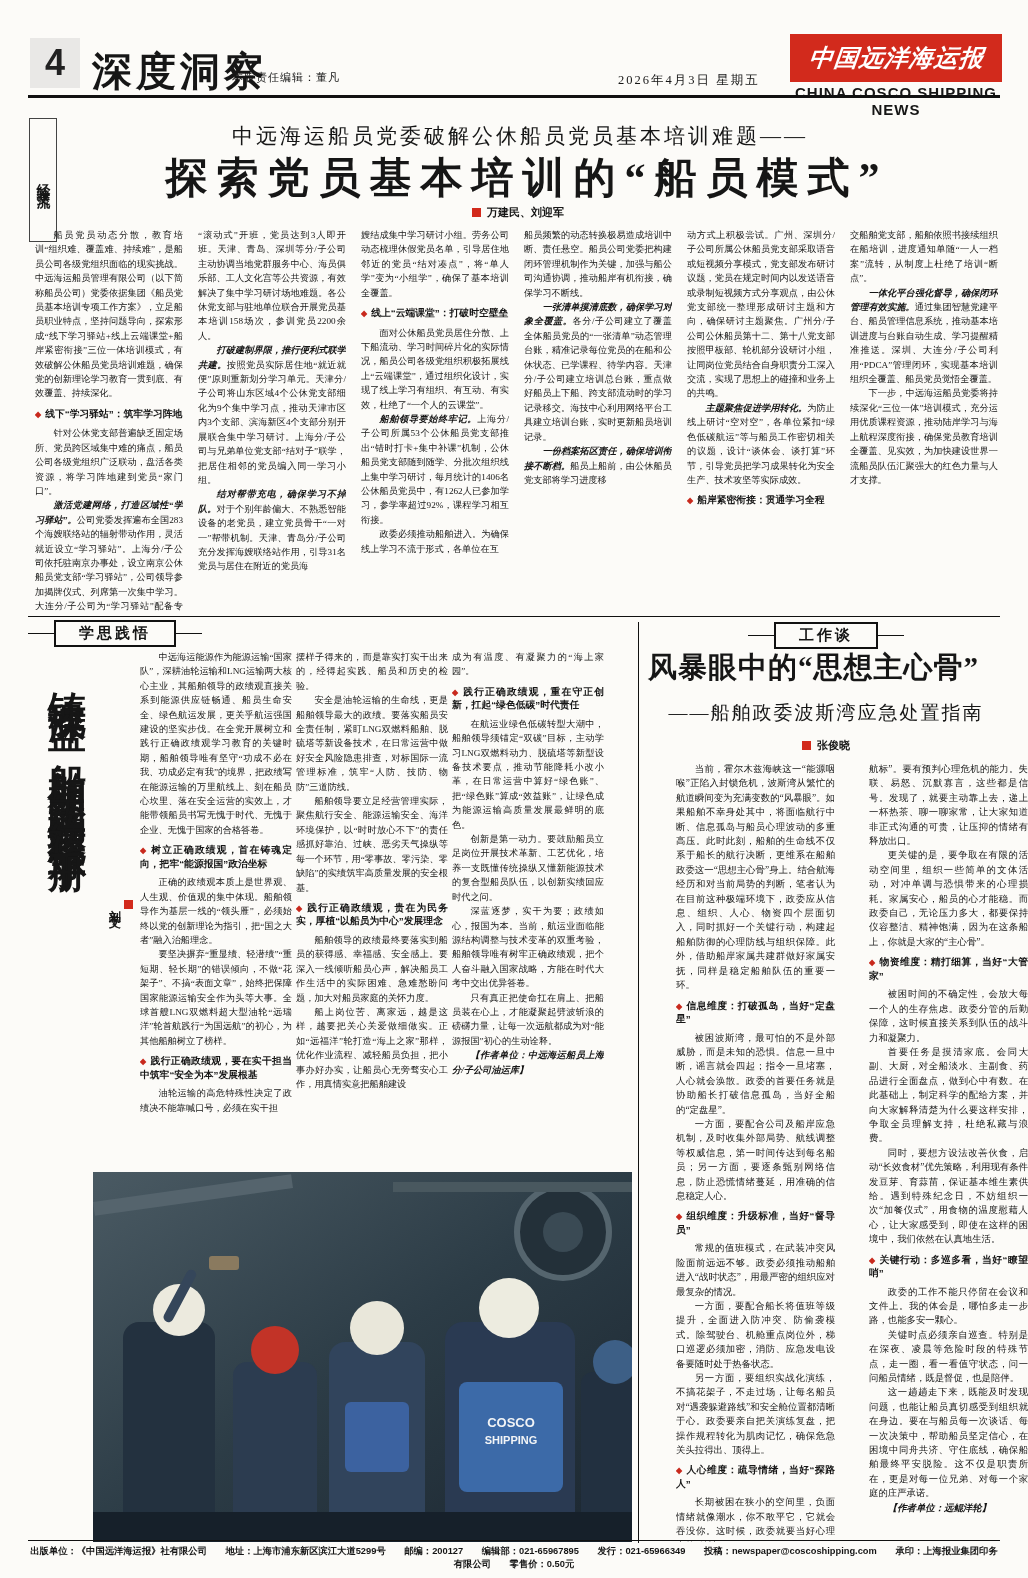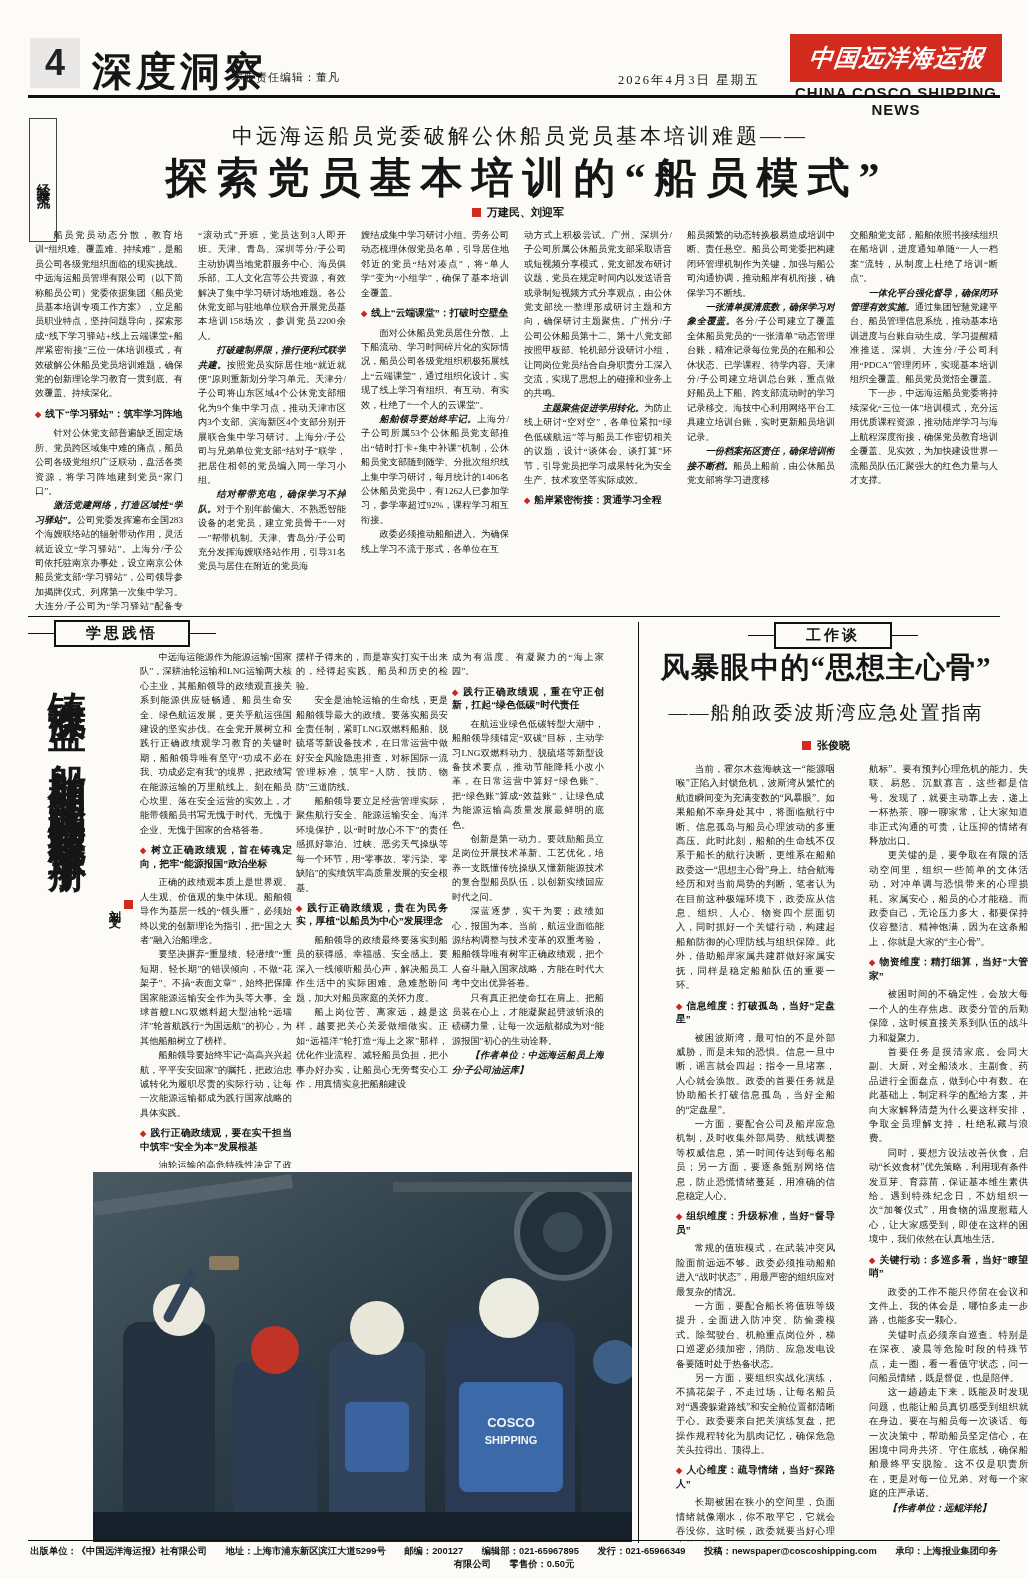--- a/index.html
+++ b/index.html
@@ -39,31 +39,31 @@
   .bodytxt{font-size:9.2px;line-height:14.4px;}
   .col p.ni{text-indent:0;}
   .col p.sub{text-indent:0;font-family:"Liberation Sans",sans-serif;font-weight:bold;
              font-size:9.8px;line-height:12.5px;margin:7px 0 5px;}
   .dm{color:#c8291d;font-size:8px;margin-right:4px;}
   .ld{font-weight:bold;font-style:italic;}
   .col p.attr{text-indent:2em;font-weight:bold;font-style:italic;}
   
   .bracket{position:absolute;display:flex;align-items:center;}
   .bracket .bl{width:26px;height:1px;background:#111;}
-  .bracket .bx{border:2px solid #111;padding:2px 30px;font-family:"Liberation Sans",sans-serif;
+  .bracket .bx{border:2px solid #111;padding:2px 23px;font-family:"Liberation Sans",sans-serif;
                font-size:15px;font-weight:bold;letter-spacing:3px;background:#fcfbf8;}
   
   .vheadline{position:absolute;left:40px;top:662px;height:905px;width:52px;
              writing-mode:vertical-rl;text-orientation:upright;
              font-size:38px;font-weight:bold;letter-spacing:7px;}
   .vauthor{position:absolute;left:106px;top:900px;writing-mode:vertical-rl;text-orientation:upright;
            font-family:"Liberation Sans",sans-serif;font-size:12px;font-weight:bold;letter-spacing:3px;}
   .vauthor .rsq{display:block;margin:0 0 8px 1px;}
   
-  .wt-head{position:absolute;left:648px;top:648px;width:356px;text-align:center;
+  .wt-head{position:absolute;left:648px;top:648px;width:356px;
            font-size:29px;font-weight:bold;letter-spacing:1px;}
   .wt-sub{position:absolute;left:648px;top:700px;width:356px;text-align:center;
           font-size:19px;letter-spacing:2px;}
   .wt-by{position:absolute;left:648px;top:738px;width:356px;text-align:center;
          font-family:"Liberation Sans",sans-serif;font-size:11px;font-weight:bold;}
   
   .footer{position:absolute;left:28px;top:1545px;width:972px;text-align:center;
           font-family:"Liberation Sans",sans-serif;font-size:9.3px;font-weight:bold;letter-spacing:0;}
   .photo{position:absolute;left:93px;top:1172px;width:539px;height:370px;}
 </style>
@@ -104,28 +104,28 @@
         <p class=""><span class="ld">结对帮带充电，确保学习不掉队。</span>对于个别年龄偏大、不熟悉智能设备的老党员，建立党员骨干“一对一”帮带机制。天津、青岛分/子公司充分发挥海嫂联络站作用，引导31名党员与居住在附近的党员海</p>
       </div>
     <div class="col" style="width:148px;height:386px;">
         <p class="ni">嫂结成集中学习研讨小组。劳务公司动态梳理休假党员名单，引导居住地邻近的党员“结对凑点”，将“单人学”变为“小组学”，确保了基本培训全覆盖。</p>
         <p class="sub"><span class="dm">◆</span>线上“云端课堂”：打破时空壁垒</p>
         <p class="">面对公休船员党员居住分散、上下船流动、学习时间碎片化的实际情况，船员公司各级党组织积极拓展线上“云端课堂”，通过组织化设计，实现了线上学习有组织、有互动、有实效，杜绝了“一个人的云课堂”。</p>
         <p class=""><span class="ld">船舶领导要始终牢记。</span>上海分/子公司所属53个公休船员党支部推出“错时打卡+集中补课”机制，公休船员党支部随到随学、分批次组织线上集中学习研讨，每月统计的1406名公休船员党员中，有1262人已参加学习，参学率超过92%，课程学习相互衔接。</p>
         <p class="">政委必须推动船舶进入。为确保线上学习不流于形式，各单位在互</p>
       </div>
     <div class="col" style="width:148px;height:386px;">
+        <p class="ni">船员频繁的动态转换极易造成培训中断、责任悬空。船员公司党委把构建闭环管理机制作为关键，加强与船公司沟通协调，推动船岸有机衔接，确保学习不断线。</p>
+        <p class=""><span class="ld">一张清单摸清底数，确保学习对象全覆盖。</span>各分/子公司建立了覆盖全体船员党员的“一张清单”动态管理台账，精准记录每位党员的在船和公休状态、已学课程、待学内容。天津分/子公司建立培训总台账，重点做好船员上下船、跨支部流动时的学习记录移交。海技中心利用网络平台工具建立培训台账，实时更新船员培训记录。</p>
+        <p class=""><span class="ld">一份档案拓区责任，确保培训衔接不断档。</span>船员上船前，由公休船员党支部将学习进度移</p>
+      </div>
+    <div class="col" style="width:148px;height:386px;">
         <p class="ni">动方式上积极尝试。广州、深圳分/子公司所属公休船员党支部采取语音或短视频分享模式，党支部发布研讨议题，党员在规定时间内以发送语音或录制短视频方式分享观点，由公休党支部统一整理形成研讨主题和方向，确保研讨主题聚焦。广州分/子公司公休船员第十二、第十八党支部按照甲板部、轮机部分设研讨小组，让同岗位党员结合自身职责分工深入交流，实现了思想上的碰撞和业务上的共鸣。</p>
         <p class=""><span class="ld">主题聚焦促进学用转化。</span>为防止线上研讨“空对空”，各单位紧扣“绿色低碳航运”等与船员工作密切相关的议题，设计“谈体会、谈打算”环节，引导党员把学习成果转化为安全生产、技术攻坚等实际成效。</p>
         <p class="sub"><span class="dm">◆</span>船岸紧密衔接：贯通学习全程</p>
-      </div>
-    <div class="col" style="width:148px;height:386px;">
-        <p class="ni">船员频繁的动态转换极易造成培训中断、责任悬空。船员公司党委把构建闭环管理机制作为关键，加强与船公司沟通协调，推动船岸有机衔接，确保学习不断线。</p>
-        <p class=""><span class="ld">一张清单摸清底数，确保学习对象全覆盖。</span>各分/子公司建立了覆盖全体船员党员的“一张清单”动态管理台账，精准记录每位党员的在船和公休状态、已学课程、待学内容。天津分/子公司建立培训总台账，重点做好船员上下船、跨支部流动时的学习记录移交。海技中心利用网络平台工具建立培训台账，实时更新船员培训记录。</p>
-        <p class=""><span class="ld">一份档案拓区责任，确保培训衔接不断档。</span>船员上船前，由公休船员党支部将学习进度移</p>
       </div>
     <div class="col" style="width:148px;height:386px;">
         <p class="ni">交船舶党支部，船舶依照书接续组织在船培训，进度通知单随“一人一档案”流转，从制度上杜绝了培训“断点”。</p>
         <p class=""><span class="ld">一体化平台强化督导，确保闭环管理有效实施。</span>通过集团智慧党建平台、船员管理信息系统，推动基本培训进度与台账自动生成、学习提醒精准推送。深圳、大连分/子公司利用“PDCA”管理闭环，实现基本培训组织全覆盖、船员党员觉悟全覆盖。</p>
         <p class="">下一步，中远海运船员党委将持续深化“三位一体”培训模式，充分运用优质课程资源，推动陆岸学习与海上航程深度衔接，确保党员教育培训全覆盖、见实效，为加快建设世界一流船员队伍汇聚强大的红色力量与人才支撑。</p>
       </div>
   </div>
 
   <div class="rule" style="left:28px;top:616px;width:972px;height:1px;"></div>
   <div class="rule" style="left:638px;top:622px;width:1px;height:921px;"></div>
@@ -140,21 +140,20 @@
   <div class="vauthor">
     <span class="rsq"></span><span>刘学文</span>
   </div>
 
   <div class="cols bodytxt" style="left:140px;top:650px;width:492px;height:518px;gap:4px;">
     <div class="col" style="width:152px;height:518px;">
         <p class="">中远海运能源作为能源运输“国家队”，深耕油轮运输和LNG运输两大核心主业，其船舶领导的政绩观直接关系到能源供应链畅通、船员生命安全、绿色航运发展，更关乎航运强国建设的坚实步伐。在全党开展树立和践行正确政绩观学习教育的关键时期，船舶领导唯有坚守“功成不必在我、功成必定有我”的境界，把政绩写在能源运输的万里航线上、刻在船员心坎里、落在安全运营的实效上，才能带领船员书写无愧于时代、无愧于企业、无愧于国家的合格答卷。</p>
         <p class="sub"><span class="dm">◆</span>树立正确政绩观，首在铸魂定向，把牢“能源报国”政治坐标</p>
         <p class="">正确的政绩观本质上是世界观、人生观、价值观的集中体现。船舶领导作为基层一线的“领头雁”，必须始终以党的创新理论为指引，把“国之大者”融入治船理念。</p>
         <p class="">要坚决摒弃“重显绩、轻潜绩”“重短期、轻长期”的错误倾向，不做“花架子”、不搞“表面文章”，始终把保障国家能源运输安全作为头等大事。全球首艘LNG双燃料超大型油轮“远瑞洋”轮首航践行“为国远航”的初心，为其他船舶树立了榜样。</p>
-        <p class="">船舶领导要始终牢记“高高兴兴起航，平平安安回家”的嘱托，把政治忠诚转化为履职尽责的实际行动，让每一次能源运输都成为践行国家战略的具体实践。</p>
         <p class="sub"><span class="dm">◆</span>践行正确政绩观，要在实干担当中筑牢“安全为本”发展根基</p>
         <p class="">油轮运输的高危特殊性决定了政绩决不能靠喊口号，必须在实干担</p>
       </div>
     <div class="col" style="width:152px;height:518px;">
         <p class="ni">摆样子得来的，而是靠实打实干出来的，经得起实践、船员和历史的检验。</p>
         <p class="">安全是油轮运输的生命线，更是船舶领导最大的政绩。要落实船员安全责任制，紧盯LNG双燃料船舶、脱硫塔等新设备技术，在日常运营中做好安全风险隐患排查，对标国际一流管理标准，筑牢“人防、技防、物防”三道防线。</p>
         <p class="">船舶领导要立足经营管理实际，聚焦航行安全、能源运输安全、海洋环境保护，以“时时放心不下”的责任感抓好靠泊、过峡、恶劣天气操纵等每一个环节，用“零事故、零污染、零缺陷”的实绩筑牢高质量发展的安全根基。</p>
         <p class="sub"><span class="dm">◆</span>践行正确政绩观，贵在为民务实，厚植“以船员为中心”发展理念</p>
         <p class="">船舶领导的政绩最终要落实到船员的获得感、幸福感、安全感上。要深入一线倾听船员心声，解决船员工作生活中的实际困难、急难愁盼问题，加大对船员家庭的关怀力度。</p>
         <p class="">船上岗位苦、离家远，越是这样，越要把关心关爱做细做实。正如“远福洋”轮打造“海上之家”那样，优化作业流程、减轻船员负担，把小事办好办实，让船员心无旁骛安心工作，用真情实意把船舶建设</p>

